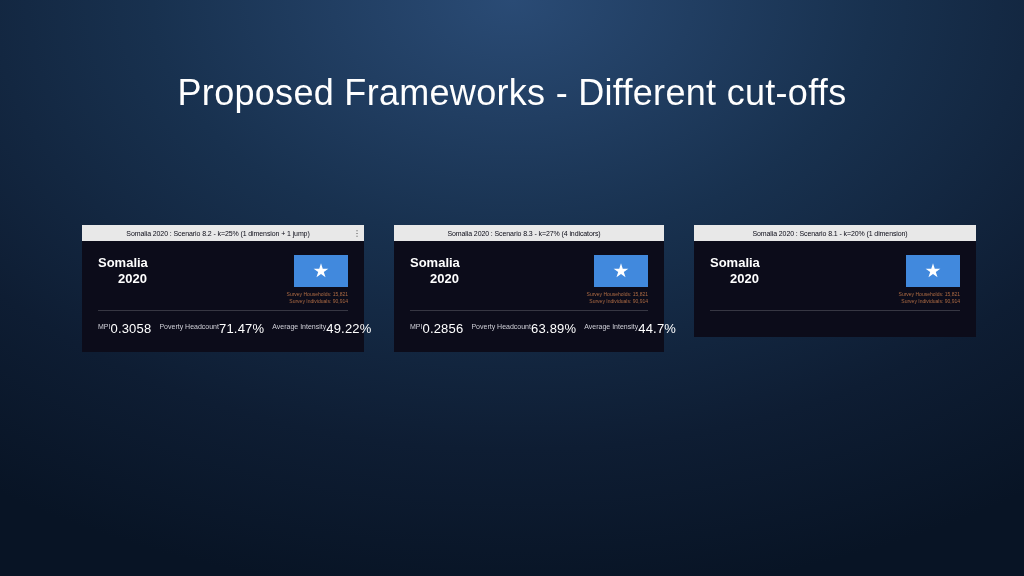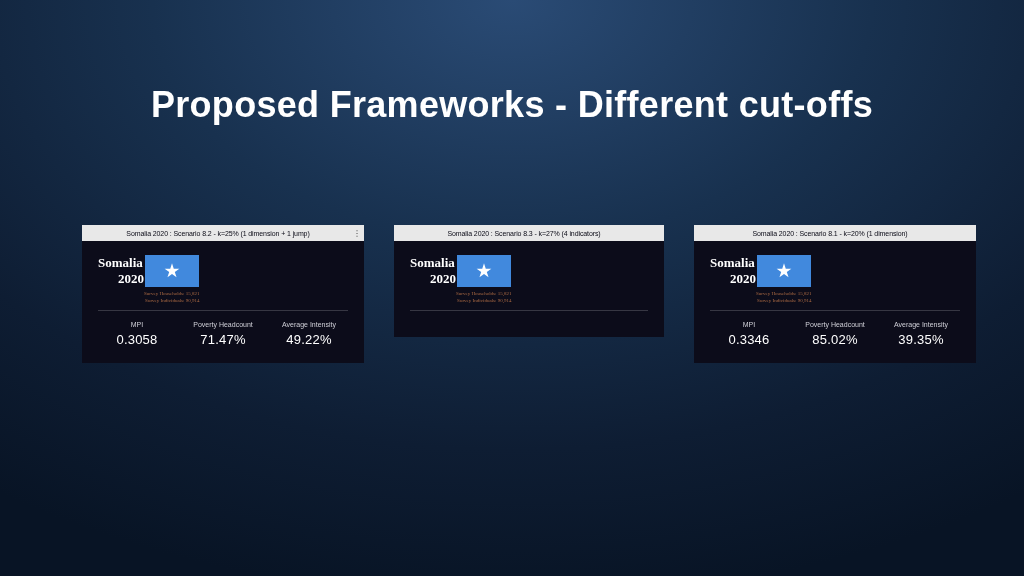--- a/index.html
+++ b/index.html
@@ -4,26 +4,26 @@
 <style>
   * { box-sizing: border-box; margin: 0; padding: 0; }
   html, body { width: 1024px; height: 576px; overflow: hidden; }
   body {
     background: radial-gradient(ellipse 900px 600px at 50% 0%, #2a4b75 0%, #18314f 40%, #0e1d33 75%, #081425 100%);
     font-family: "Segoe UI", "Calibri Light", Arial, sans-serif;
     color: #ffffff;
   }
   .slide-title {
     position: absolute;
-    top: 84px;
+    top: 72px;
     left: 0;
     width: 100%;
     text-align: center;
     font-size: 36px;
-    font-weight: 700;
+    font-weight: 400;
     letter-spacing: 0.3px;
     color: #ffffff;
   }
   .cards-row {
     position: absolute;
     top: 225px;
     left: 82px;
     right: 48px;
     display: flex;
     justify-content: space-between;
@@ -63,23 +63,23 @@
     justify-content: center;
     font-size: 8px;
     color: #333;
   }
   .card-body {
     background: #0c0c1a;
     padding: 14px 16px 16px 16px;
   }
   .card-head {
     display: flex;
+    justify-content: space-between;
     align-items: flex-start;
     margin-bottom: 4px;
-    font-family: Liberation Serif, serif;
   }
   .country-block { display: flex; flex-direction: column; }
   .country-name {
     font-size: 13px;
     font-weight: 700;
     color: #ffffff;
     line-height: 1.2;
   }
   .country-year {
     font-size: 13px;
@@ -116,21 +116,21 @@
     margin: 6px 0 10px 0;
   }
   .metrics {
     display: flex;
     justify-content: space-between;
     gap: 8px;
   }
   .metric {
     flex: 1;
     display: flex;
-    flex-direction: column;
+    flex-direction: row;
     align-items: center;
     text-align: center;
   }
   .metric-label {
     font-size: 7px;
     color: #d0d0d8;
     margin-bottom: 4px;
     white-space: nowrap;
   }
   .metric-value {
@@ -204,20 +204,34 @@
                 <polygon fill="#ffffff" points="12,1.8 14.35,8.9 21.8,8.9 15.72,13.3 18.07,20.4 12,16 5.93,20.4 8.28,13.3 2.2,8.9 9.65,8.9"></polygon>
               </svg>
           </div>
           <div class="survey-meta">
             <div>Survey Households: 15,821</div>
             <div>Survey Individuals: 90,914</div>
           </div>
         </div>
       </div>
       <div class="divider"></div>
+      <div class="metrics">
+        <div class="metric">
+          <div class="metric-label">MPI</div>
+          <div class="metric-value">0.2856</div>
+        </div>
+        <div class="metric">
+          <div class="metric-label">Poverty Headcount</div>
+          <div class="metric-value">63.89%</div>
+        </div>
+        <div class="metric">
+          <div class="metric-label">Average Intensity</div>
+          <div class="metric-value">44.7%</div>
+        </div>
+      </div>
     </div>
   </div>
 
   <div class="card">
     <div class="card-topbar">
       <span>Somalia 2020 : Scenario 8.1 - k=20% (1 dimension)</span>
     </div>
     <div class="card-body">
       <div class="card-head">
         <div class="country-block">
@@ -230,30 +244,16 @@
                 <polygon fill="#ffffff" points="12,1.8 14.35,8.9 21.8,8.9 15.72,13.3 18.07,20.4 12,16 5.93,20.4 8.28,13.3 2.2,8.9 9.65,8.9"></polygon>
               </svg>
           </div>
           <div class="survey-meta">
             <div>Survey Households: 15,821</div>
             <div>Survey Individuals: 90,914</div>
           </div>
         </div>
       </div>
       <div class="divider"></div>
-      <div class="metrics">
-        <div class="metric">
-          <div class="metric-label">MPI</div>
-          <div class="metric-value">0.3346</div>
-        </div>
-        <div class="metric">
-          <div class="metric-label">Poverty Headcount</div>
-          <div class="metric-value">85.02%</div>
-        </div>
-        <div class="metric">
-          <div class="metric-label">Average Intensity</div>
-          <div class="metric-value">39.35%</div>
-        </div>
-      </div>
     </div>
   </div>
 
 </div>
 
 </body></html>

